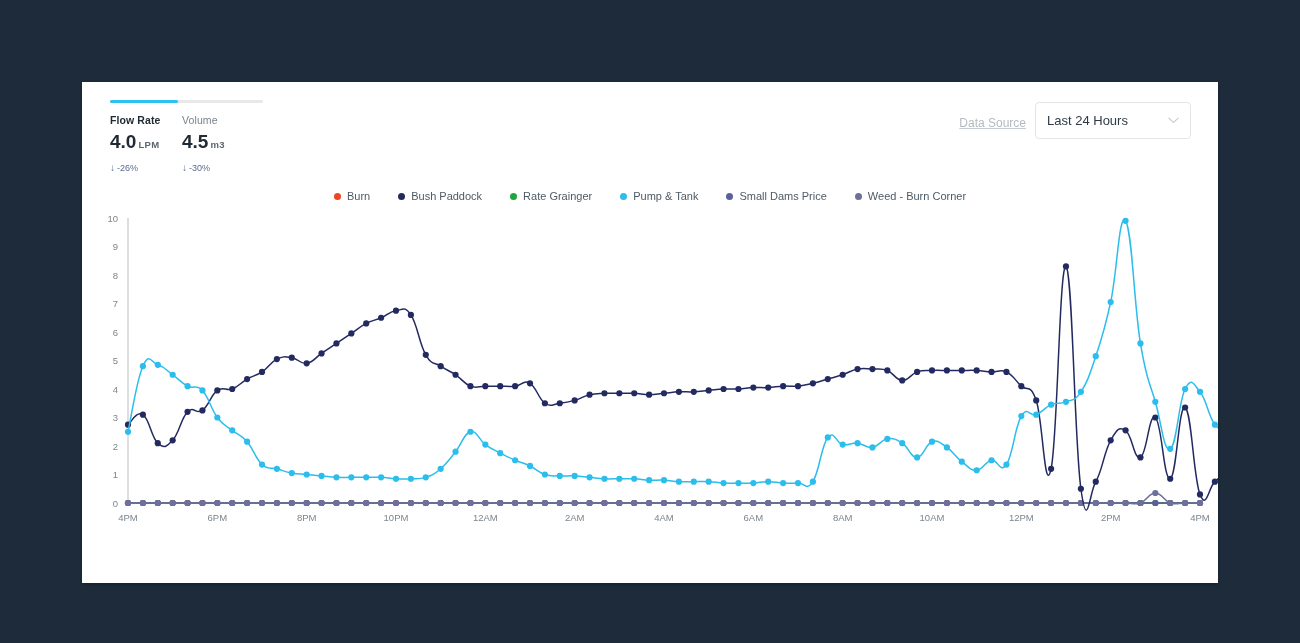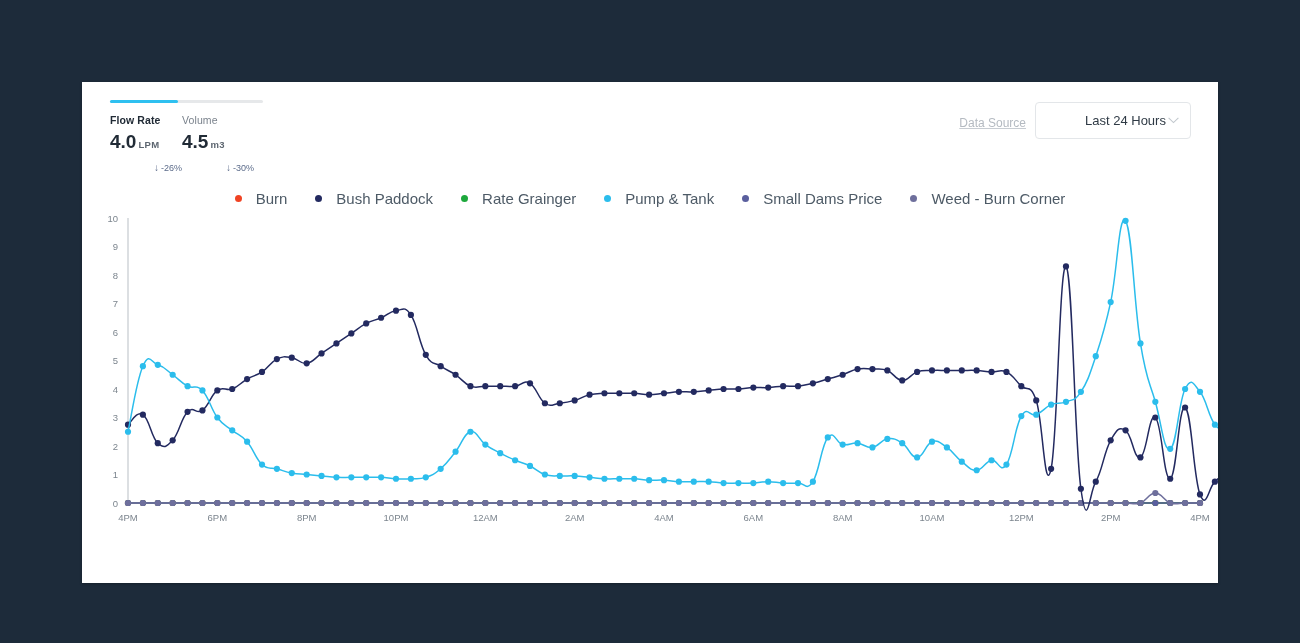--- a/index.html
+++ b/index.html
@@ -24,49 +24,49 @@
   .kpi-wrap { position: absolute; left: 28px; top: 18px; }
   .kpi-rule { position:relative; width: 153px; height: 3px; background: #e6e8ea; border-radius: 2px; }
   .kpi-rule .active { position:absolute; left:0; top:0; width: 68px; height: 3px; background: #2ec0f0; border-radius:2px; }
   .kpi-row { display: flex; margin-top: 11px; }
   .kpi { width: 72px; }
   .kpi + .kpi { margin-left: 0px; }
   .kpi-label { font-size: 10.5px; color: #7a828c; letter-spacing: .1px; white-space: nowrap; }
   .kpi-label.sel { color: #212b36; font-weight: bold; }
   .kpi-value { margin-top: 5px; font-size: 19px; font-weight: bold; color: #212b36; white-space: nowrap; }
   .kpi-value .unit { font-size: 9.5px; font-weight: bold; color: #5d6670; margin-left: 2px; letter-spacing: .3px; margin-top: 37px; }
-  .kpi-delta { margin-top: 9px; font-size: 9px; color: #5b6b8a; white-space: nowrap; text-align: right; }
+  .kpi-delta { margin-top: 9px; font-size: 9px; color: #5b6b8a; white-space: nowrap; }
   .kpi-delta .arrow { font-size: 10px; margin-right: 2px; }
 
   
   .datasource {
     position: absolute; right: 192px; top: 34px;
     font-size: 12px; color: #b4bac1;
     text-decoration: underline; text-decoration-color:#c7ccd2;
     cursor: pointer; white-space: nowrap;
   }
   .range-select {
     position: absolute; right: 27px; top: 20px;
     width: 156px; height: 37px;
     border: 1px solid #e3e6e9; border-radius: 4px;
     background: #fff; display: flex; align-items: center;
     padding: 0 11px; cursor: pointer;
   }
-  .range-select .val { font-size: 13px; color: #2f3a45; flex: 1; margin-left: 38px; }
+  .range-select .val { font-size: 13px; color: #2f3a45; flex: 1; }
   .chev { width: 11px; height: 7px; }
   .chev svg { display:block; }
 
   
   .legend {
     position: absolute; left: 0; right: 0; top: 108px;
     display: flex; justify-content: center; align-items: center;
   }
   .leg-item { display: flex; align-items: center; margin: 0 14px; cursor: pointer; }
   .leg-dot { width: 7px; height: 7px; border-radius: 50%; margin-right: 6px; }
-  .leg-txt { font-size: 15px; color: #4d5a66; white-space: nowrap; margin-left: 8px; }
+  .leg-txt { font-size: 11px; color: #4d5a66; white-space: nowrap; }
 
   
   .chart { position: absolute; left: 0; top: 128px; width: 1136px; height: 322px; }
   .chart svg { display: block; }
   .tick-lbl { font-size: 9.5px; fill: #7c858e; font-family: "Liberation Sans", sans-serif; }
 </style>
 </head>
 <body>
 
 <div id="root">

